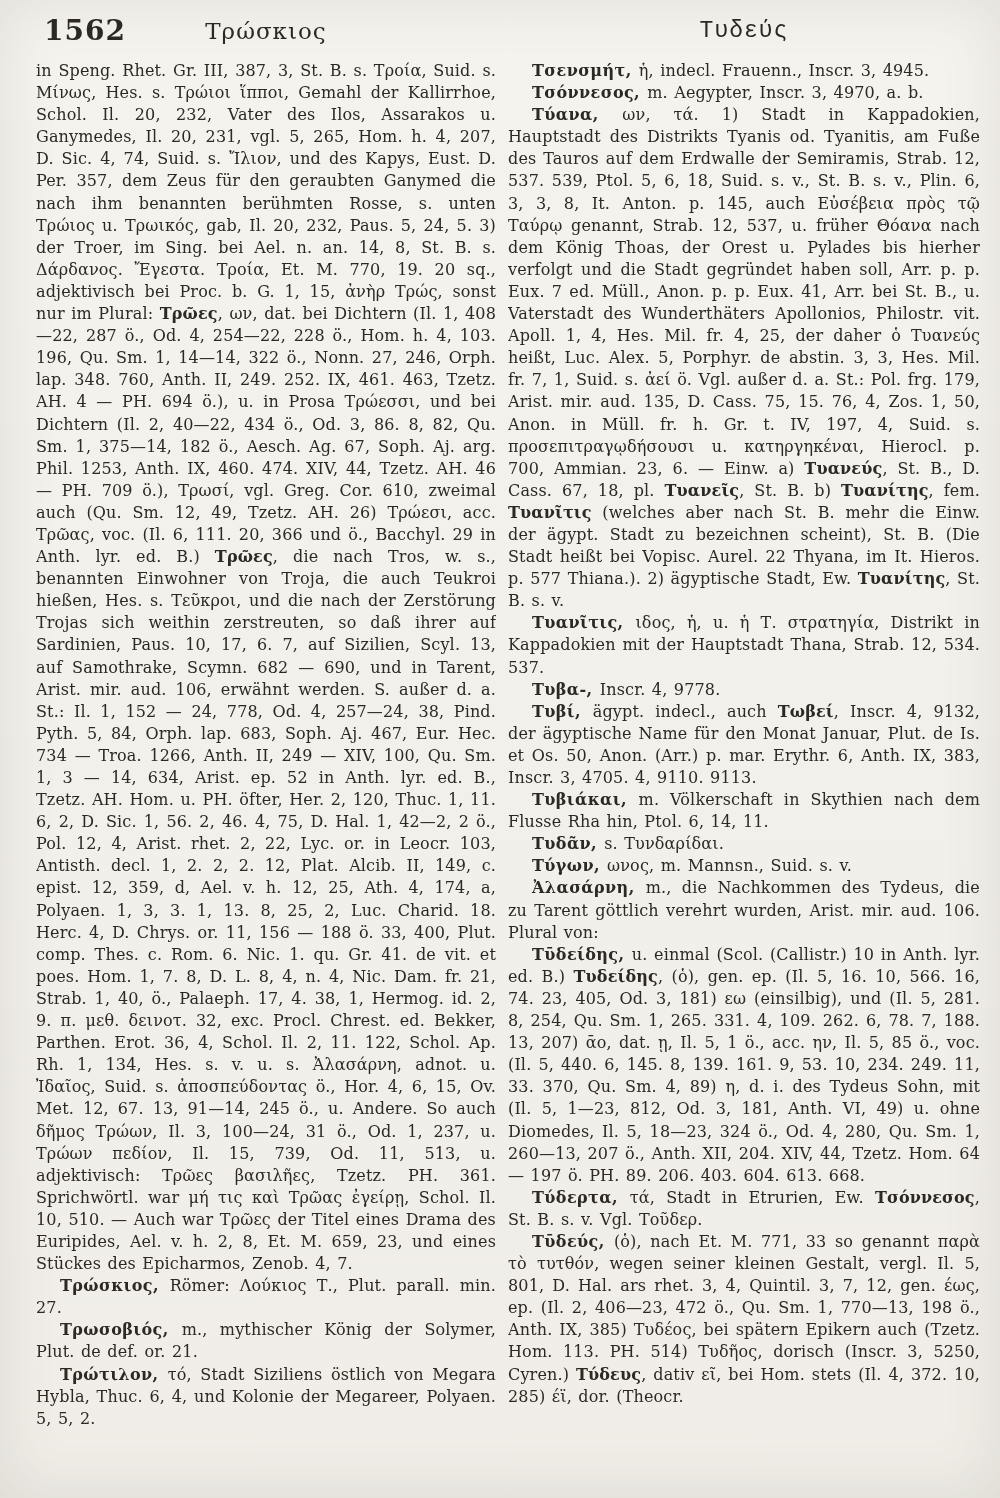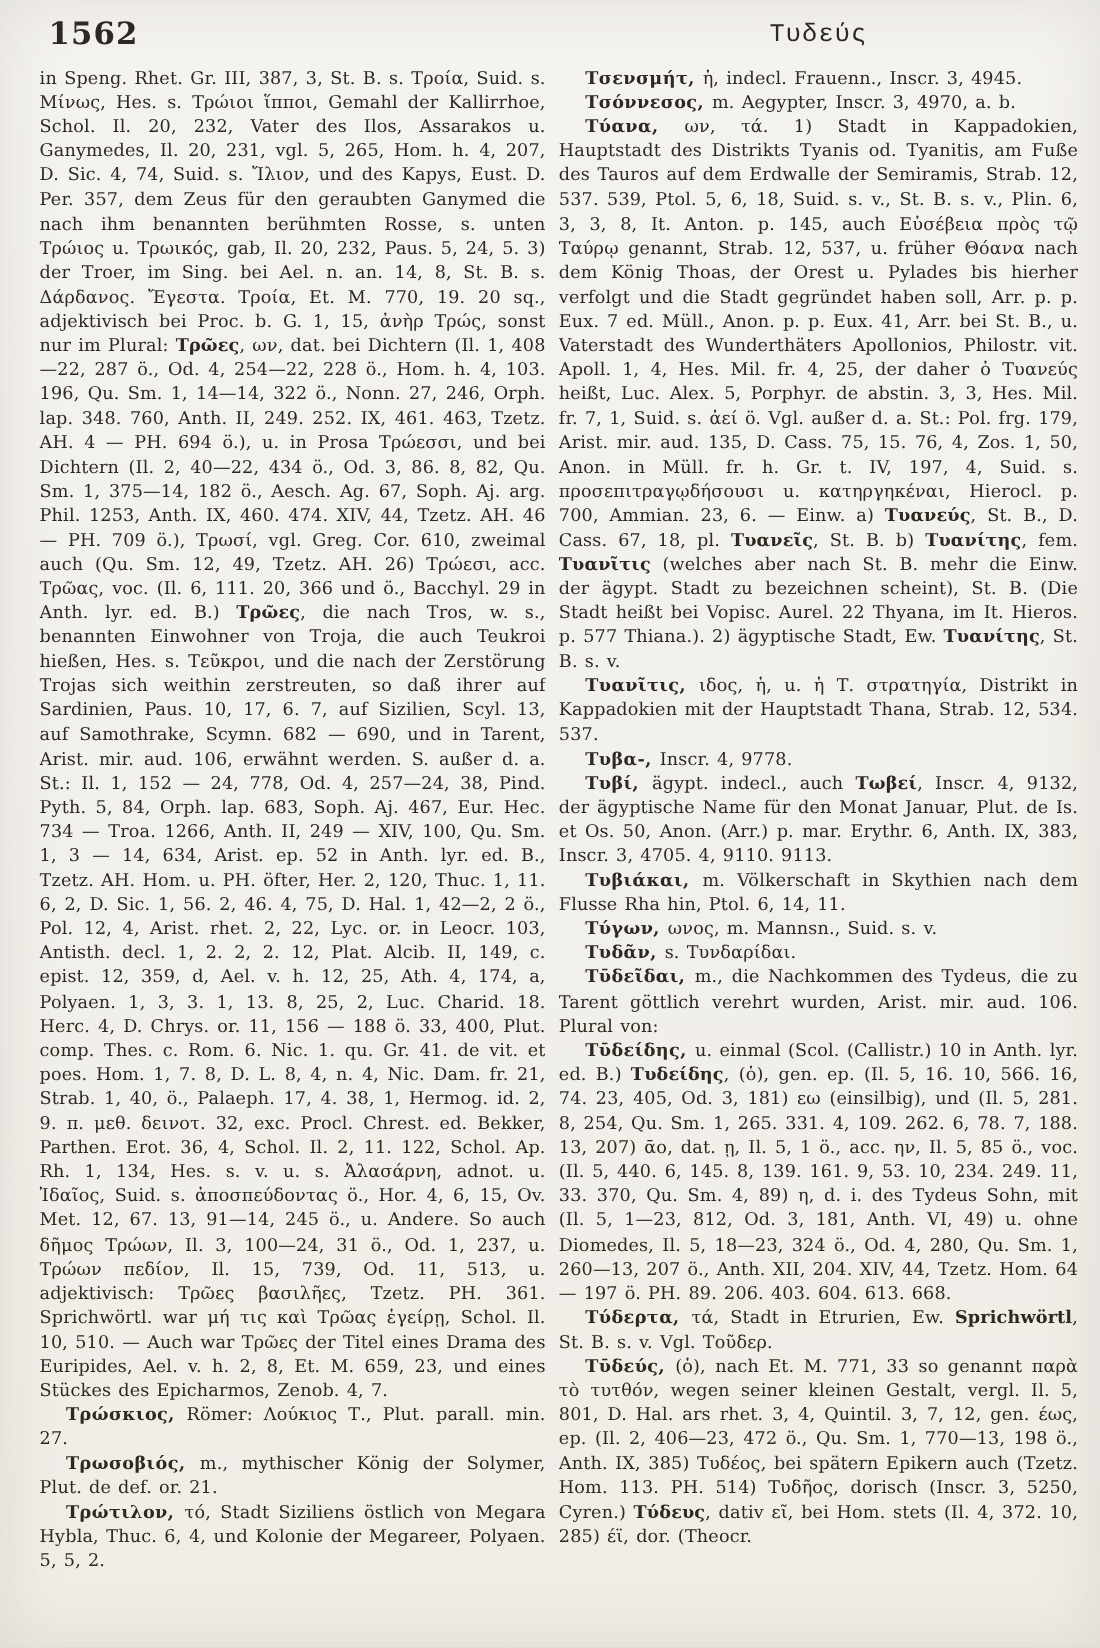--- a/index.html
+++ b/index.html
@@ -80,40 +80,41 @@
     font-weight: bold;
   }
 </style>
 </head>
 <body>
 
 <div class="page">
 
   <header class="page-head">
     <span class="pagenum">1562</span>
+    <span class="running-head left">Τρώσκιος</span>
     <span class="running-head right">Τυδεύς</span>
   </header>
 
   <main class="columns">
     <section class="column left">
         <p class="entry continuation">in Speng. Rhet. Gr. III, 387, 3, St. B. s. Τροία, Suid. s. Μίνως, Hes. s. Τρώιοι ἵπποι, Gemahl der Kallirrhoe, Schol. Il. 20, 232, Vater des Ilos, Assarakos u. Ganymedes, Il. 20, 231, vgl. 5, 265, Hom. h. 4, 207, D. Sic. 4, 74, Suid. s. Ἴλιον, und des Kapys, Eust. D. Per. 357, dem Zeus für den geraubten Ganymed die nach ihm benannten berühmten Rosse, s. unten Τρώιος u. Τρωικός, gab, Il. 20, 232, Paus. 5, 24, 5.  3) der Troer, im Sing. bei Ael. n. an. 14, 8, St. B. s. Δάρδανος. Ἔγεστα. Τροία, Et. M. 770, 19. 20 sq., adjektivisch bei Proc. b. G. 1, 15, ἀνὴρ Τρώς, sonst nur im Plural: <b class="inline-bold">Τρῶες</b>, ων, dat. bei Dichtern (Il. 1, 408—22, 287 ö., Od. 4, 254—22, 228 ö., Hom. h. 4, 103. 196, Qu. Sm. 1, 14—14, 322 ö., Nonn. 27, 246, Orph. lap. 348. 760, Anth. II, 249. 252. IX, 461. 463, Tzetz. AH. 4 — PH. 694 ö.), u. in Prosa Τρώεσσι, und bei Dichtern (Il. 2, 40—22, 434 ö., Od. 3, 86. 8, 82, Qu. Sm. 1, 375—14, 182 ö., Aesch. Ag. 67, Soph. Aj. arg. Phil. 1253, Anth. IX, 460. 474. XIV, 44, Tzetz. AH. 46 — PH. 709 ö.), Τρωσί, vgl. Greg. Cor. 610, zweimal auch (Qu. Sm. 12, 49, Tzetz. AH. 26) Τρώεσι, acc. Τρῶας, voc. (Il. 6, 111. 20, 366 und ö., Bacchyl. 29 in Anth. lyr. ed. B.) <b class="inline-bold">Τρῶες</b>, die nach Tros, w. s., benannten Einwohner von Troja, die auch Teukroi hießen, Hes. s. Τεῦκροι, und die nach der Zerstörung Trojas sich weithin zerstreuten, so daß ihrer auf Sardinien, Paus. 10, 17, 6. 7, auf Sizilien, Scyl. 13, auf Samothrake, Scymn. 682 — 690, und in Tarent, Arist. mir. aud. 106, erwähnt werden.  S. außer d. a. St.: Il. 1, 152 — 24, 778, Od. 4, 257—24, 38, Pind. Pyth. 5, 84, Orph. lap. 683, Soph. Aj. 467, Eur. Hec. 734 — Troa. 1266, Anth. II, 249 — XIV, 100, Qu. Sm. 1, 3 — 14, 634, Arist. ep. 52 in Anth. lyr. ed. B., Tzetz. AH. Hom. u. PH. öfter, Her. 2, 120, Thuc. 1, 11. 6, 2, D. Sic. 1, 56. 2, 46. 4, 75, D. Hal. 1, 42—2, 2 ö., Pol. 12, 4, Arist. rhet. 2, 22, Lyc. or. in Leocr. 103, Antisth. decl. 1, 2. 2, 2. 12, Plat. Alcib. II, 149, c. epist. 12, 359, d, Ael. v. h. 12, 25, Ath. 4, 174, a, Polyaen. 1, 3, 3. 1, 13. 8, 25, 2, Luc. Charid. 18. Herc. 4, D. Chrys. or. 11, 156 — 188 ö. 33, 400, Plut. comp. Thes. c. Rom. 6. Nic. 1. qu. Gr. 41. de vit. et poes. Hom. 1, 7. 8, D. L. 8, 4, n. 4, Nic. Dam. fr. 21, Strab. 1, 40, ö., Palaeph. 17, 4. 38, 1, Hermog. id. 2, 9. π. μεθ. δεινοτ. 32, exc. Procl. Chrest. ed. Bekker, Parthen. Erot. 36, 4, Schol. Il. 2, 11. 122, Schol. Ap. Rh. 1, 134, Hes. s. v. u. s. Ἀλασάρνη, adnot. u. Ἰδαῖος, Suid. s. ἀποσπεύδοντας ö., Hor. 4, 6, 15, Ov. Met. 12, 67. 13, 91—14, 245 ö., u. Andere.  So auch δῆμος Τρώων, Il. 3, 100—24, 31 ö., Od. 1, 237, u. Τρώων πεδίον, Il. 15, 739, Od. 11, 513, u. adjektivisch: Τρῶες βασιλῆες, Tzetz. PH. 361.  Sprichwörtl. war μή τις καὶ Τρῶας ἐγείρῃ, Schol. Il. 10, 510. — Auch war Τρῶες der Titel eines Drama des Euripides, Ael. v. h. 2, 8, Et. M. 659, 23, und eines Stückes des Epicharmos, Zenob. 4, 7.</p>
         <p class="entry"><b class="headword">Τρώσκιος, </b>Römer: Λούκιος Τ., Plut. parall. min. 27.</p>
         <p class="entry"><b class="headword">Τρωσοβιός, </b>m., mythischer König der Solymer, Plut. de def. or. 21.</p>
         <p class="entry"><b class="headword">Τρώτιλον, </b>τό, Stadt Siziliens östlich von Megara Hybla, Thuc. 6, 4, und Kolonie der Megareer, Polyaen. 5, 5, 2.</p>
       </section>
     <section class="column right">
         <p class="entry"><b class="headword">Τσενσμήτ, </b>ἡ, indecl. Frauenn., Inscr. 3, 4945.</p>
         <p class="entry"><b class="headword">Τσόννεσος, </b>m. Aegypter, Inscr. 3, 4970, a. b.</p>
         <p class="entry"><b class="headword">Τύανα, </b>ων, τά. 1) Stadt in Kappadokien, Hauptstadt des Distrikts Tyanis od. Tyanitis, am Fuße des Tauros auf dem Erdwalle der Semiramis, Strab. 12, 537. 539, Ptol. 5, 6, 18, Suid. s. v., St. B. s. v., Plin. 6, 3, 3, 8, It. Anton. p. 145, auch Εὐσέβεια πρὸς τῷ Ταύρῳ genannt, Strab. 12, 537, u. früher Θόανα nach dem König Thoas, der Orest u. Pylades bis hierher verfolgt und die Stadt gegründet haben soll, Arr. p. p. Eux. 7 ed. Müll., Anon. p. p. Eux. 41, Arr. bei St. B., u. Vaterstadt des Wunderthäters Apollonios, Philostr. vit. Apoll. 1, 4, Hes. Mil. fr. 4, 25, der daher ὁ Τυανεύς heißt, Luc. Alex. 5, Porphyr. de abstin. 3, 3, Hes. Mil. fr. 7, 1, Suid. s. ἀεί ö. Vgl. außer d. a. St.: Pol. frg. 179, Arist. mir. aud. 135, D. Cass. 75, 15. 76, 4, Zos. 1, 50, Anon. in Müll. fr. h. Gr. t. IV, 197, 4, Suid. s. προσεπιτραγῳδήσουσι u. κατηργηκέναι, Hierocl. p. 700, Ammian. 23, 6. — Einw. a) <b class="inline-bold">Τυανεύς</b>, St. B., D. Cass. 67, 18, pl. <b class="inline-bold">Τυανεῖς</b>, St. B. b) <b class="inline-bold">Τυανίτης</b>, fem. <b class="inline-bold">Τυανῖτις</b> (welches aber nach St. B. mehr die Einw. der ägypt. Stadt zu bezeichnen scheint), St. B. (Die Stadt heißt bei Vopisc. Aurel. 22 Thyana, im It. Hieros. p. 577 Thiana.). 2) ägyptische Stadt, Ew. <b class="inline-bold">Τυανίτης</b>, St. B. s. v.</p>
         <p class="entry"><b class="headword">Τυανῖτις, </b>ιδος, ἡ, u. ἡ Τ. στρατηγία, Distrikt in Kappadokien mit der Hauptstadt Thana, Strab. 12, 534. 537.</p>
         <p class="entry"><b class="headword">Τυβα-, </b>Inscr. 4, 9778.</p>
         <p class="entry"><b class="headword">Τυβί, </b>ägypt. indecl., auch <b class="inline-bold">Τωβεί</b>, Inscr. 4, 9132, der ägyptische Name für den Monat Januar, Plut. de Is. et Os. 50, Anon. (Arr.) p. mar. Erythr. 6, Anth. IX, 383, Inscr. 3, 4705. 4, 9110. 9113.</p>
         <p class="entry"><b class="headword">Τυβιάκαι, </b>m. Völkerschaft in Skythien nach dem Flusse Rha hin, Ptol. 6, 14, 11.</p>
+        <p class="entry"><b class="headword">Τυδᾶν, </b>s. Τυνδαρίδαι.</p>
         <p class="entry"><b class="headword">Τύγων, </b>ωνος, m. Mannsn., Suid. s. v.</p>
-        <p class="entry"><b class="headword">Τυδᾶν, </b>s. Τυνδαρίδαι.</p>
-        <p class="entry"><b class="headword">Τῡδεῖδαι, </b>m., die Nachkommen des Tydeus, die zu Tarent göttlich verehrt wurden, Arist. mir. aud. 106. Plural von:</p>
+        <p class="entry"><b class="headword">Ἀλασάρνη, </b>m., die Nachkommen des Tydeus, die zu Tarent göttlich verehrt wurden, Arist. mir. aud. 106. Plural von:</p>
         <p class="entry"><b class="headword">Τῡδείδης, </b>u. einmal (Scol. (Callistr.) 10 in Anth. lyr. ed. B.) <b class="inline-bold">Τυδείδης</b>, (ὁ), gen. ep. (Il. 5, 16. 10, 566. 16, 74. 23, 405, Od. 3, 181) εω (einsilbig), und (Il. 5, 281. 8, 254, Qu. Sm. 1, 265. 331. 4, 109. 262. 6, 78. 7, 188. 13, 207) ᾱο, dat. ῃ, Il. 5, 1 ö., acc. ην, Il. 5, 85 ö., voc. (Il. 5, 440. 6, 145. 8, 139. 161. 9, 53. 10, 234. 249. 11, 33. 370, Qu. Sm. 4, 89) η, d. i. des Tydeus Sohn, mit (Il. 5, 1—23, 812, Od. 3, 181, Anth. VI, 49) u. ohne Diomedes, Il. 5, 18—23, 324 ö., Od. 4, 280, Qu. Sm. 1, 260—13, 207 ö., Anth. XII, 204. XIV, 44, Tzetz. Hom. 64 — 197 ö. PH. 89. 206. 403. 604. 613. 668.</p>
-        <p class="entry"><b class="headword">Τύδερτα, </b>τά, Stadt in Etrurien, Ew. <b class="inline-bold">Sprichwörtl</b>, St. B. s. v. Vgl. Τοῦδερ.</p>
+        <p class="entry"><b class="headword">Τύδερτα, </b>τά, Stadt in Etrurien, Ew. <b class="inline-bold">Τσόννεσος</b>, St. B. s. v. Vgl. Τοῦδερ.</p>
         <p class="entry"><b class="headword">Τῡδεύς, </b>(ὁ), nach Et. M. 771, 33 so genannt παρὰ τὸ τυτθόν, wegen seiner kleinen Gestalt, vergl. Il. 5, 801, D. Hal. ars rhet. 3, 4, Quintil. 3, 7, 12, gen. έως, ep. (Il. 2, 406—23, 472 ö., Qu. Sm. 1, 770—13, 198 ö., Anth. IX, 385) Τυδέος, bei spätern Epikern auch (Tzetz. Hom. 113. PH. 514) Τυδῆος, dorisch (Inscr. 3, 5250, Cyren.) <b class="inline-bold">Τύδευς</b>, dativ εῖ, bei Hom. stets (Il. 4, 372. 10, 285) έϊ, dor. (Theocr.</p>
       </section>
   </main>
 
 </div>
 
 </body></html>

